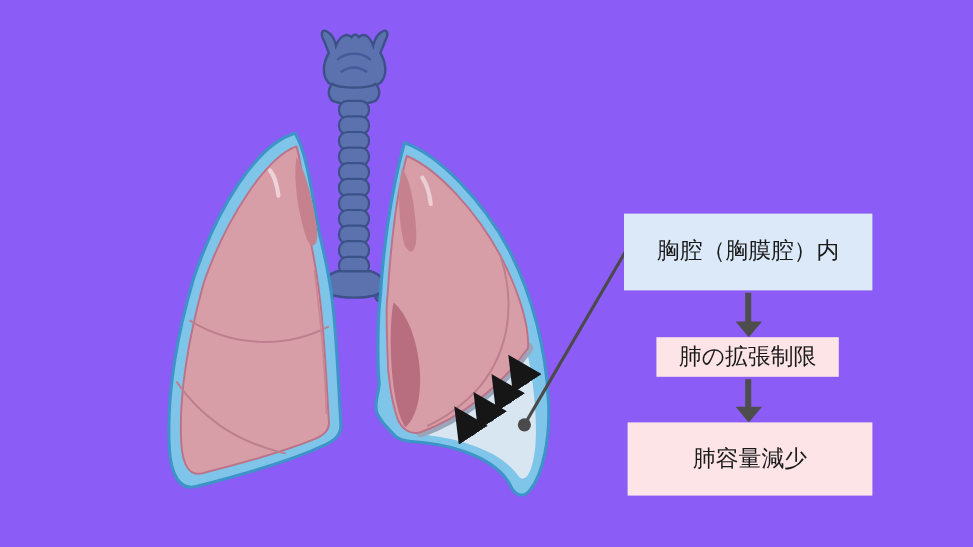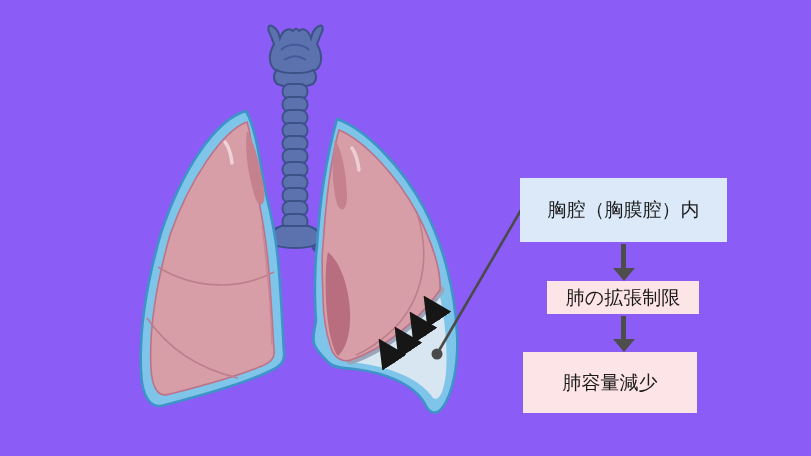--- a/index.html
+++ b/index.html
@@ -118,17 +118,17 @@
   <div class="flow-stem" style="left:621px;top:244px;height:25px;"></div>
   <div class="flow-head" style="left:613px;top:268px;"></div>
 
   <div class="flow-box" style="left: 547px; top: 281px; width: 152px; height: 33px; background: rgb(253, 228, 231);">
     <div>肺の拡張制限</div>
   </div>
 
   <div class="flow-stem" style="left:621px;top:316px;height:24px;"></div>
   <div class="flow-head" style="left:613px;top:339px;"></div>
 
-  <div class="flow-box" style="left: 523px; top: 352px; width: 174px; height: 61px; background: rgb(253, 228, 231);">
+  <div class="flow-box" style="left: 523px; top: 352px; width: 204px; height: 61px; background: rgb(253, 228, 231);">
     <div>肺容量減少</div>
   </div>
 
 </div>
 
 </body></html>

